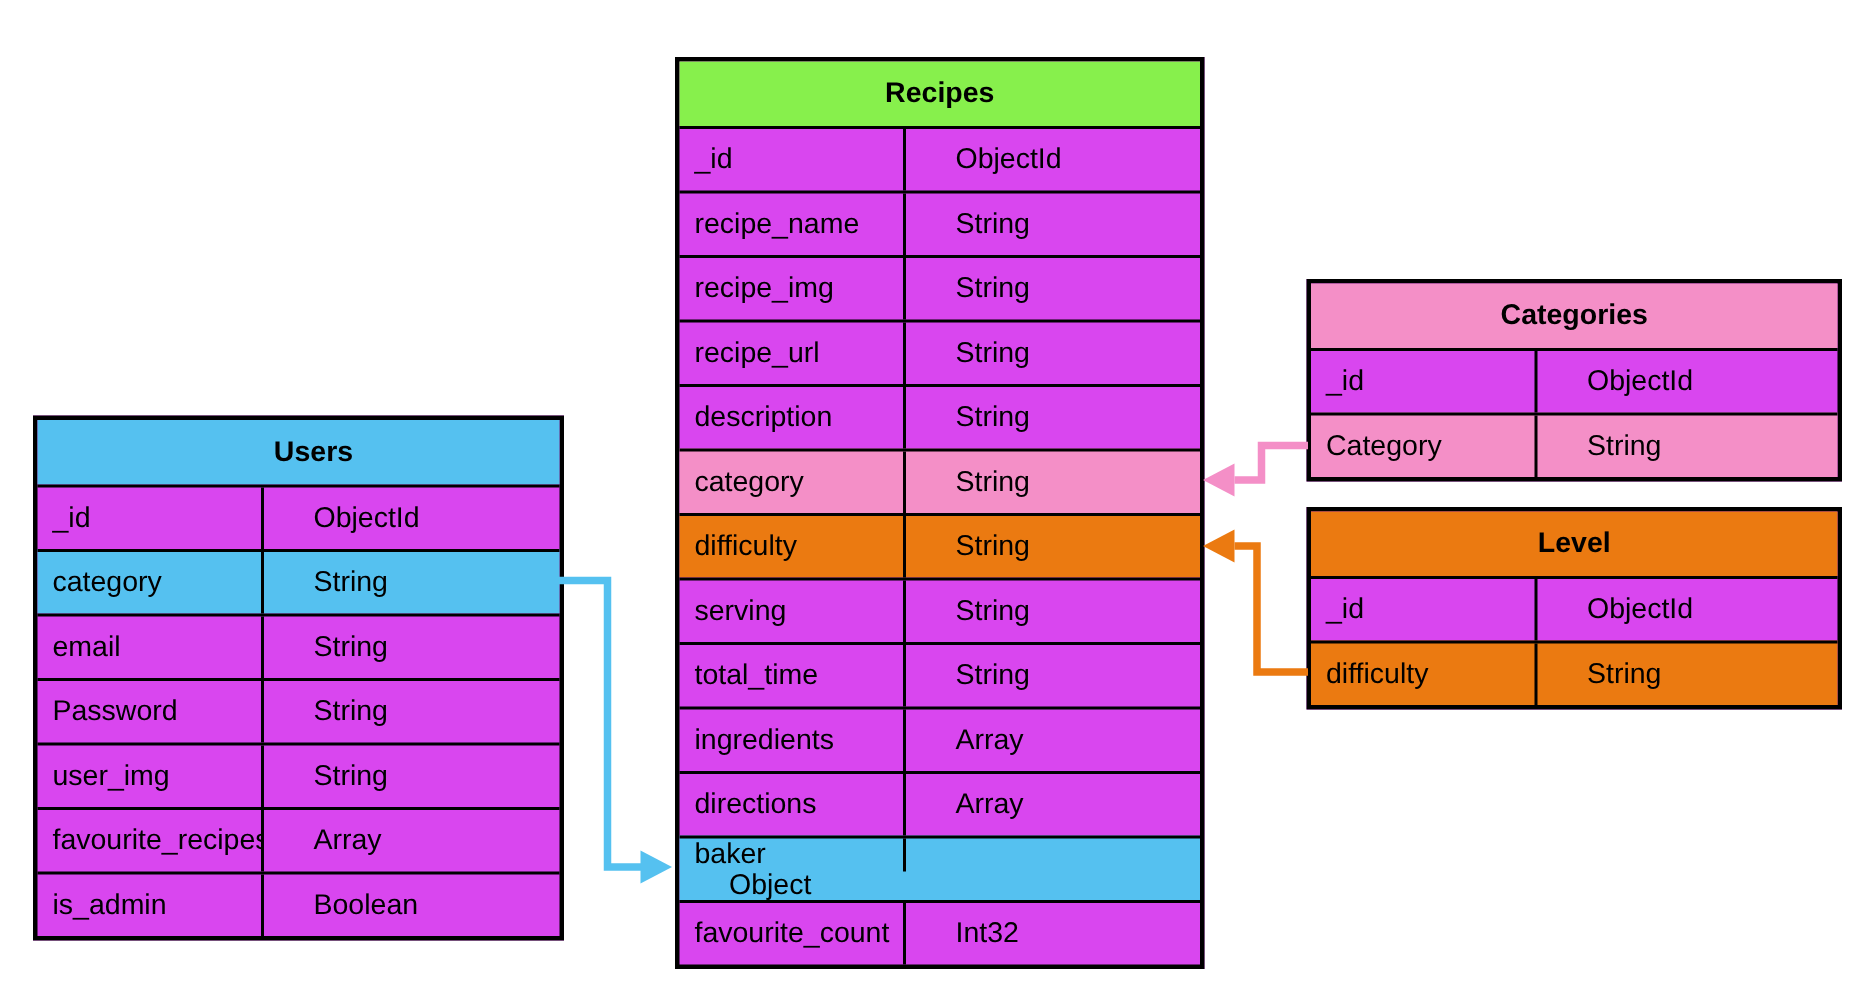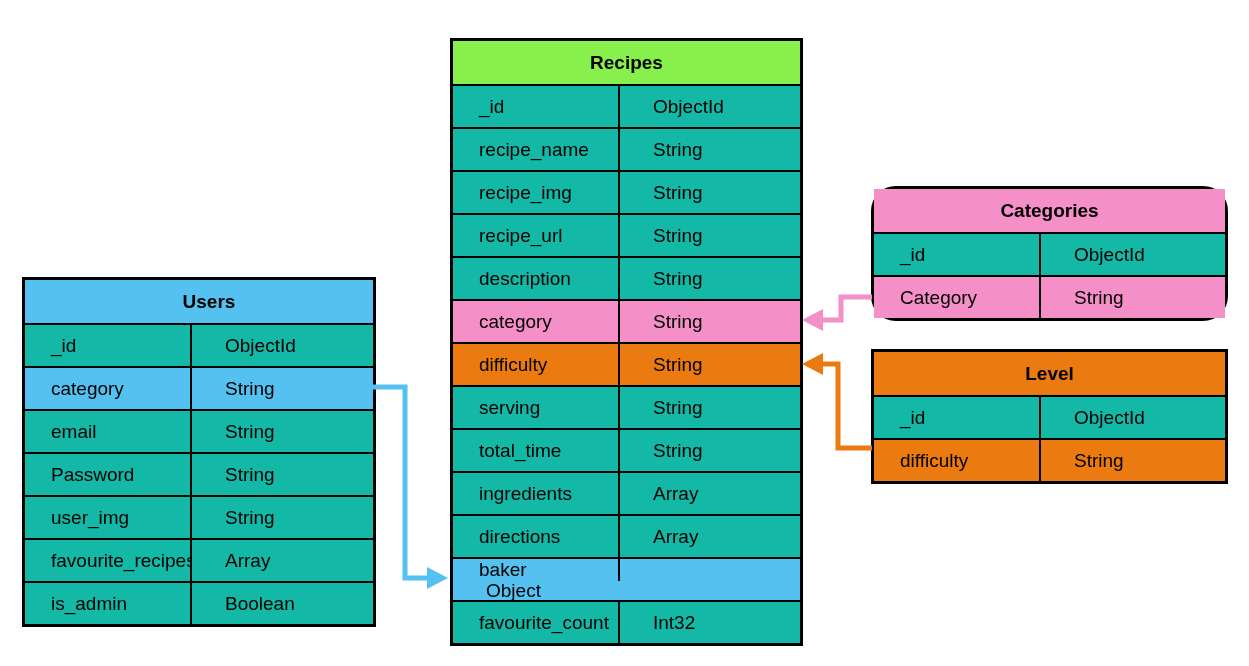--- a/index.html
+++ b/index.html
@@ -7,21 +7,21 @@
     position: relative;
     width: 1249px;
     height: 666px;
     background: #ffffff;
     font-family: "Liberation Sans", sans-serif;
     overflow: hidden;
   }
   .dtable {
     position: absolute;
     border: 3px solid #000000;
-    background: #14b8a6;
+    background: #d946ef;
     box-sizing: content-box;
   }
   .thead {
     height: 43px;
     display: flex;
     align-items: center;
     justify-content: center;
     font-weight: bold;
     font-size: 19px;
     color: #000000;
@@ -35,27 +35,27 @@
   .cell {
     display: flex;
     align-items: center;
     font-size: 19px;
     color: #000000;
     padding-left: 10px;
     box-sizing: border-box;
     white-space: nowrap;
     overflow: hidden;
   }
-  .cell.field { width: 151px; flex: none; border-right: 2px solid #000000; margin-left: 16px; }
+  .cell.field { width: 151px; flex: none; border-right: 2px solid #000000; }
   .cell.type  { flex: 1; padding-left: 33px; }
 
   .t-users      { left: 22px;  top: 277px; width: 348px; }
   .t-recipes    { left: 450px; top: 38px;  width: 347px; }
-  .t-categories { left: 871px; top: 186px; width: 351px; border-radius: 25px; }
-  .t-level      { left: 871px; top: 349px; width: 351px; }
+  .t-categories { left: 871px; top: 186px; width: 351px; }
+  .t-level      { left: 871px; top: 338px; width: 351px; }
 
   svg.overlay {
     position: absolute;
     left: 0; top: 0;
     width: 1249px; height: 666px;
     pointer-events: none;
   }
 </style>
 </head>
 <body>

